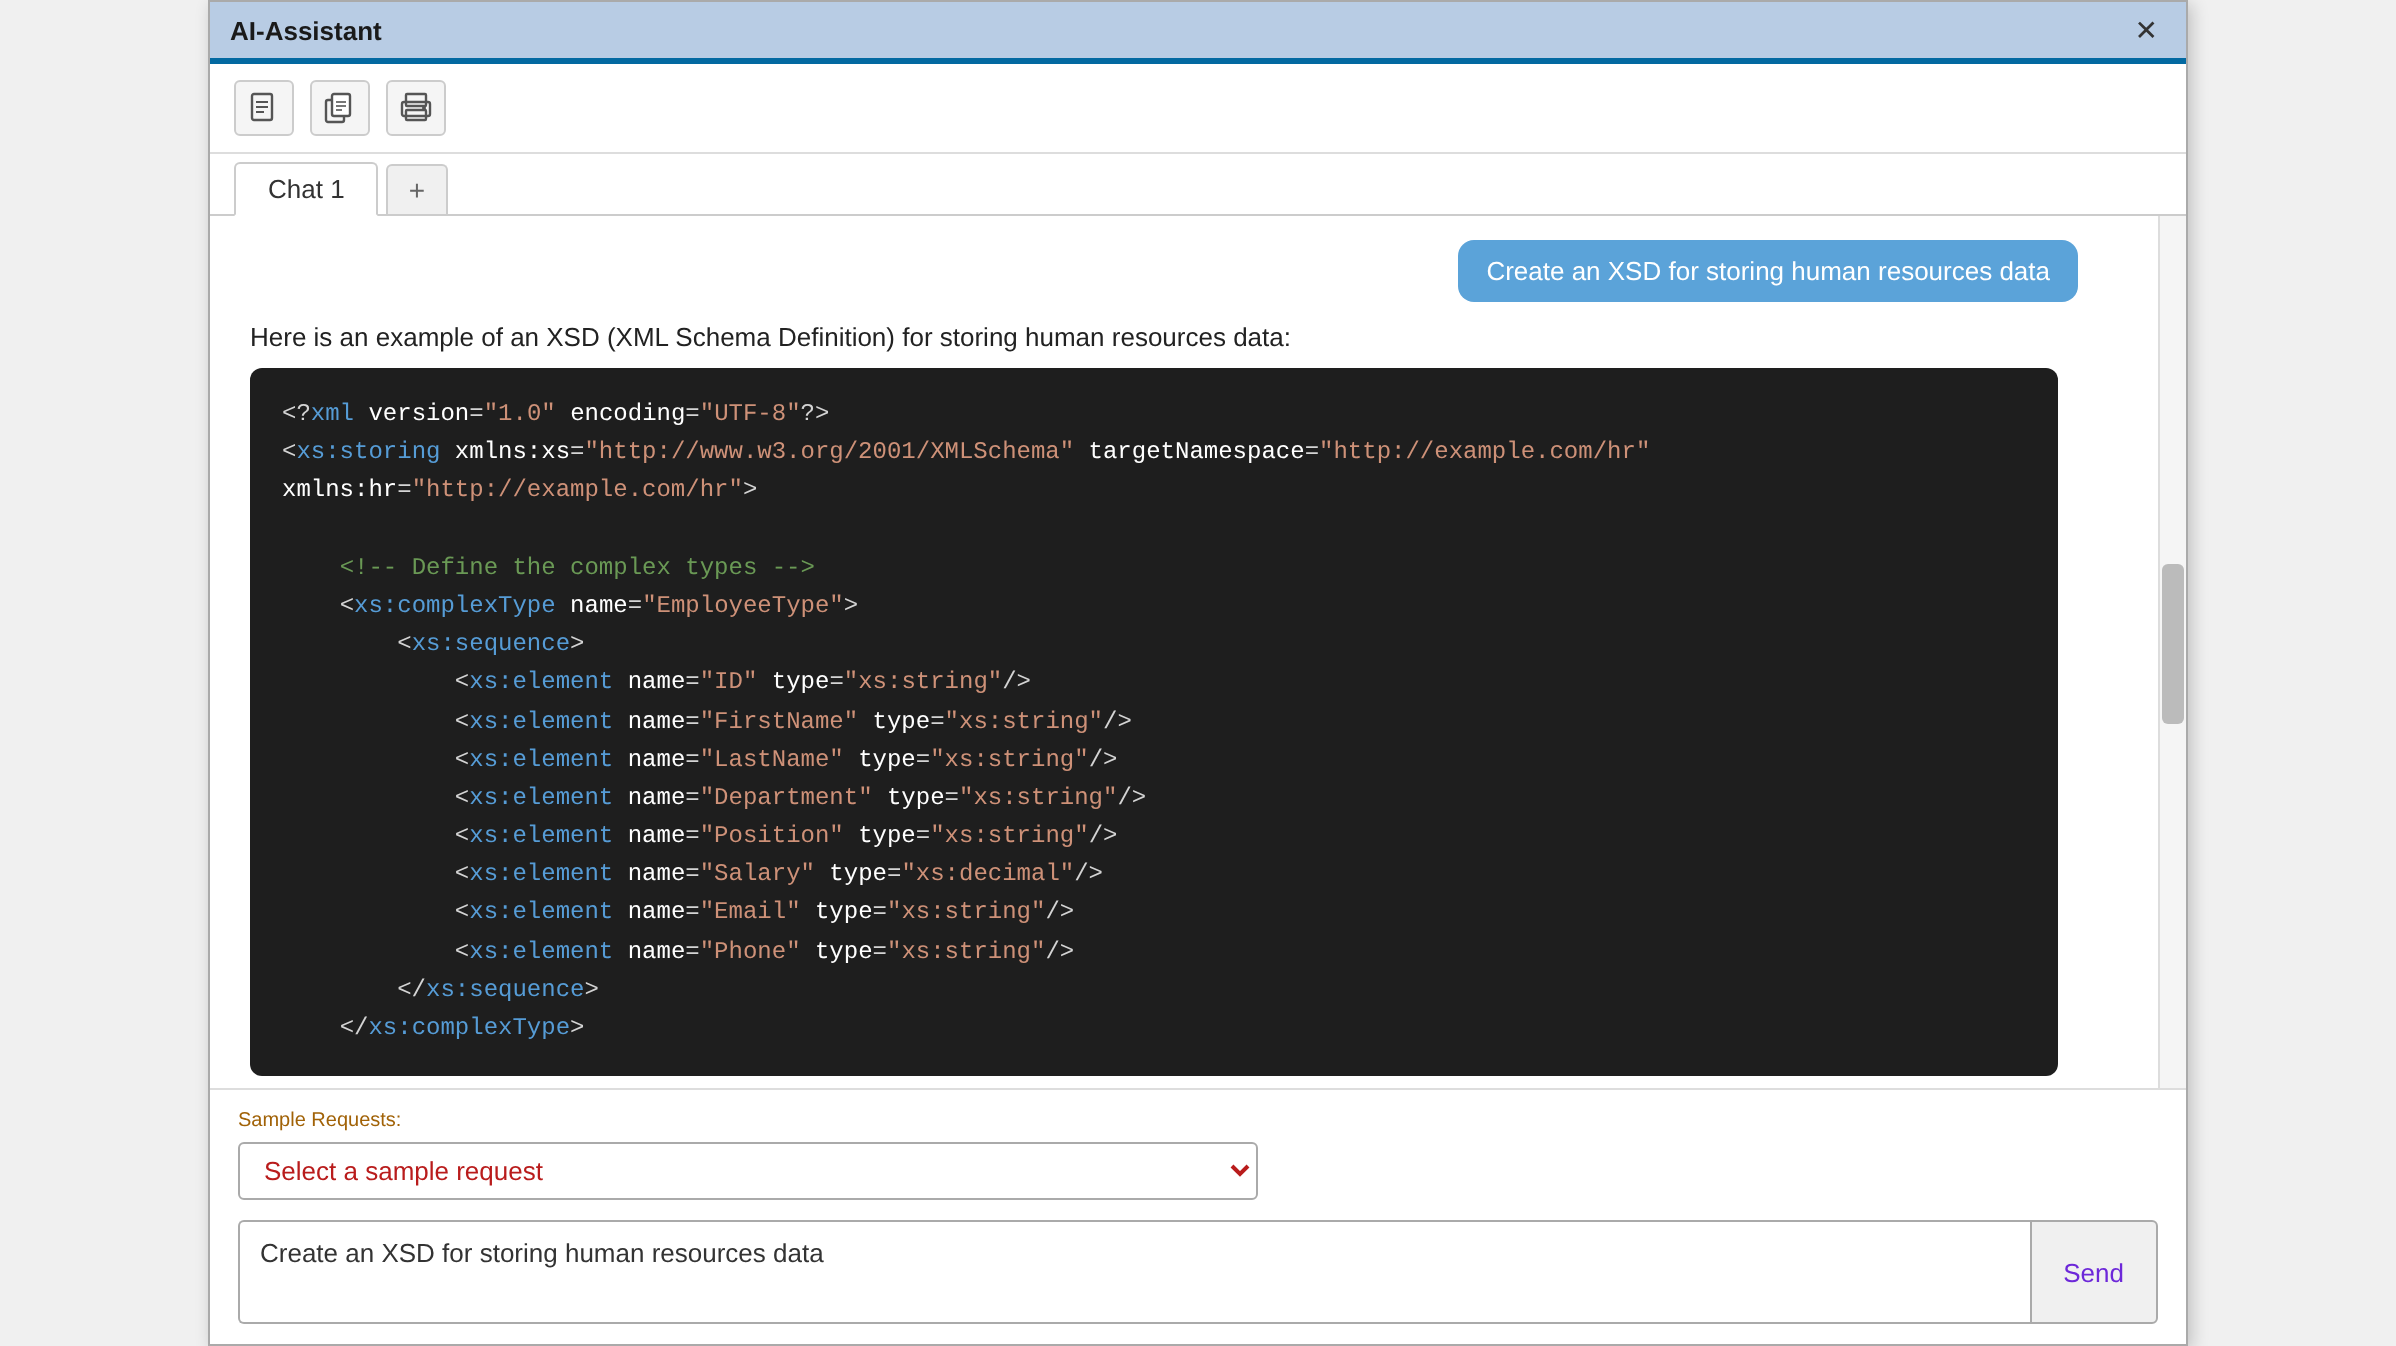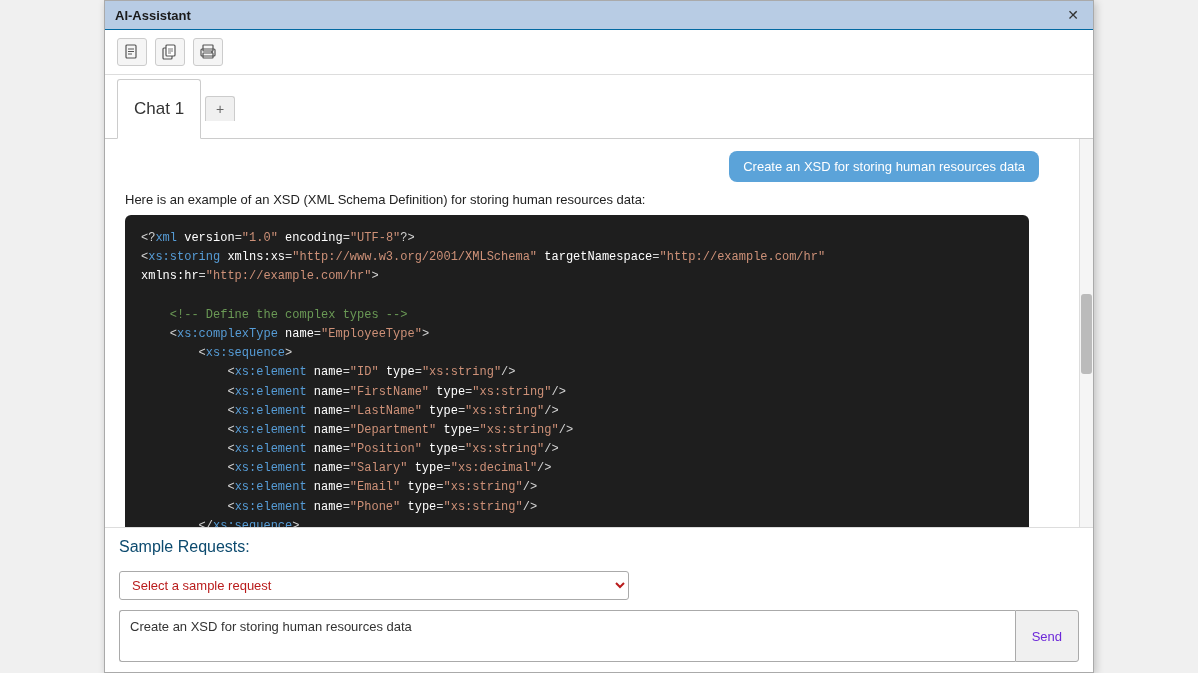--- a/index.html
+++ b/index.html
@@ -23,21 +23,21 @@
       flex-direction: column;
       box-shadow: 2px 2px 8px rgba(0,0,0,0.2);
     }
 
     .title-bar {
       background: #b8cce4;
       padding: 6px 10px;
       display: flex;
       align-items: center;
       justify-content: space-between;
-      border-bottom: 1px solid #0369a1;
+      border-bottom: 3px solid #0369a1;
     }
 
     .title-bar-title {
       font-size: 13px;
       font-weight: 600;
       color: #1a1a1a;
     }
 
     .title-bar-close {
       cursor: pointer;
@@ -73,27 +73,27 @@
     .tabs-row {
       display: flex;
       align-items: center;
       padding: 4px 12px 0;
       background: #fff;
       border-bottom: 1px solid #ccc;
       gap: 4px;
     }
 
     .tab {
-      padding: 19px 16px;
+      padding: 5px 16px;
       border: 1px solid #ccc;
       border-bottom: none;
       background: #e8e8e8;
       border-radius: 3px 3px 0 0;
       cursor: pointer;
-      font-size: 17px;
+      font-size: 13px;
       color: #333;
       text-align: right;
     }
 
     .tab.active {
       background: #fff;
       border-bottom: 1px solid #fff;
       margin-bottom: -1px;
       z-index: 1;
       font-weight: 500;
@@ -154,23 +154,23 @@
     .code-block .c-attr { color: #ffffff; }
     .code-block .c-val { color: #ce9178; }
 
     .bottom-section {
       border-top: 1px solid #ddd;
       padding: 10px 14px;
       background: #fff;
     }
 
     .sample-requests-label {
-      font-size: 16px;
-      color: #0c4a6e;
-      margin-bottom: 15px;
+      font-size: 10px;
+      color: #a16207;
+      margin-bottom: 5px;
     }
 
     .sample-select {
       width: 510px;
       padding: 5px 8px;
       border: 1px solid #aaa;
       border-radius: 3px;
       font-size: 13px;
       background: #fff;
       color: #b91c1c;

